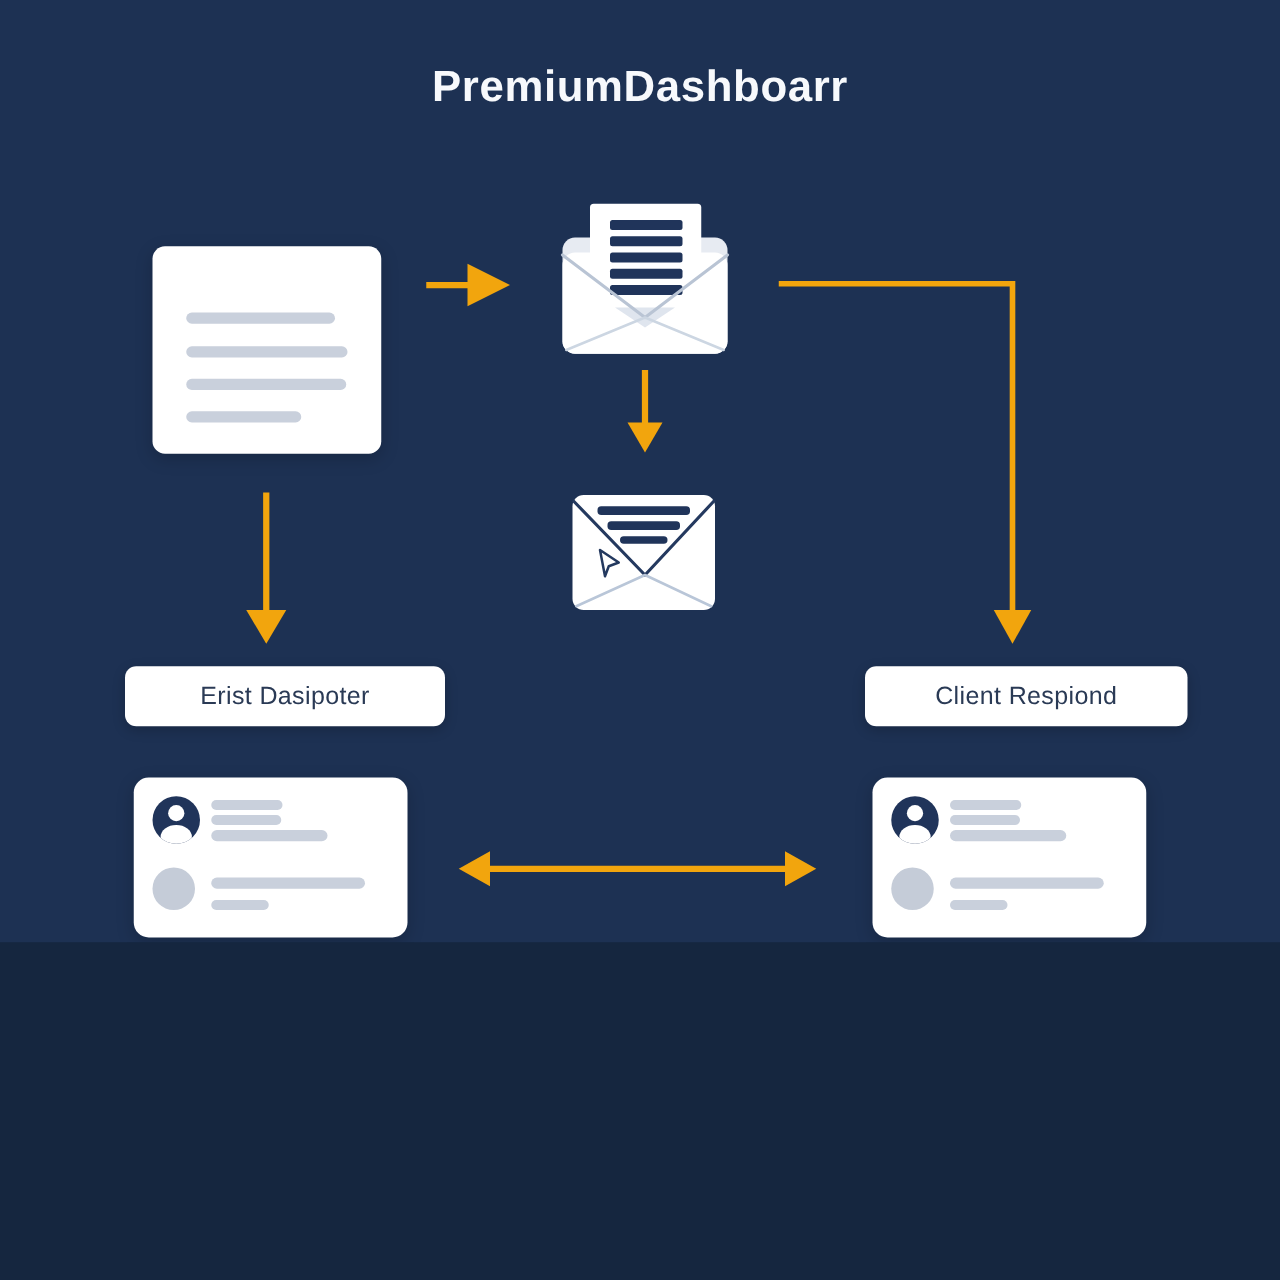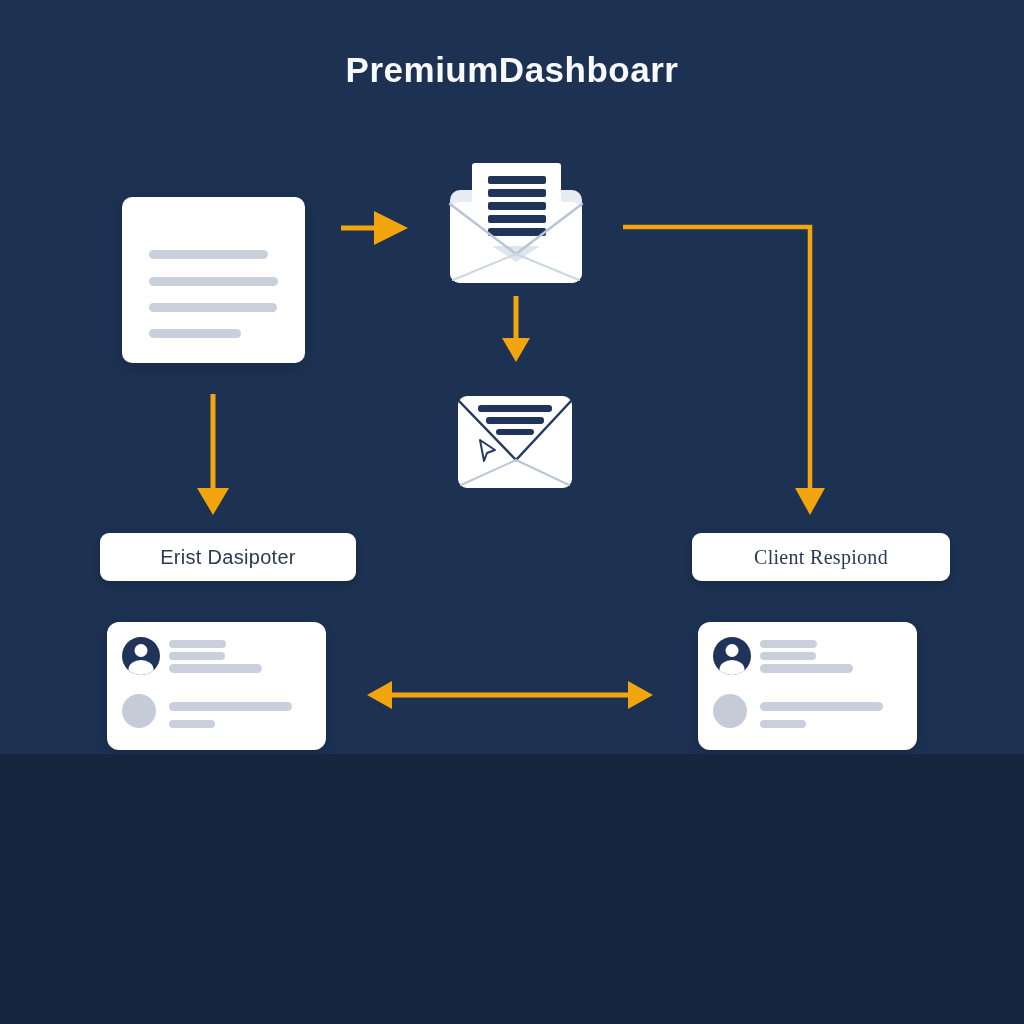--- a/index.html
+++ b/index.html
@@ -33,21 +33,21 @@
   .env-sent{position:absolute;left:456px;top:392px;width:120px;height:100px;}
   
   .flow-label{
     position:absolute;height:48px;border-radius:9px;background:var(--surface);
     display:flex;align-items:center;justify-content:center;
     color:var(--label-text);font-size:20px;font-weight:500;letter-spacing:.3px;
     box-shadow:0 3px 10px rgba(0,0,0,.2);
     margin-left:12px;
   }
   .flow-label.left{left:88px;top:533px;width:256px;}
-  .flow-label.right{left:680px;top:533px;width:258px;font-family:Liberation Serif, serif;}
+  .flow-label.right{left:680px;top:533px;width:258px;}
   
   .contact-card{width:219px;height:128px;border-radius:12px;
     box-shadow:0 4px 14px rgba(0,0,0,.18);}
   .contact-card.left{left:107px;top:622px;}
   .contact-card.right{left:698px;top:622px;}
   .avatar{
     position:absolute;left:15px;top:15px;width:38px;height:38px;border-radius:50%;
     background:var(--navy-ink);overflow:hidden;
   }
   .avatar::before{content:"";position:absolute;left:50%;top:7px;transform:translateX(-50%);

